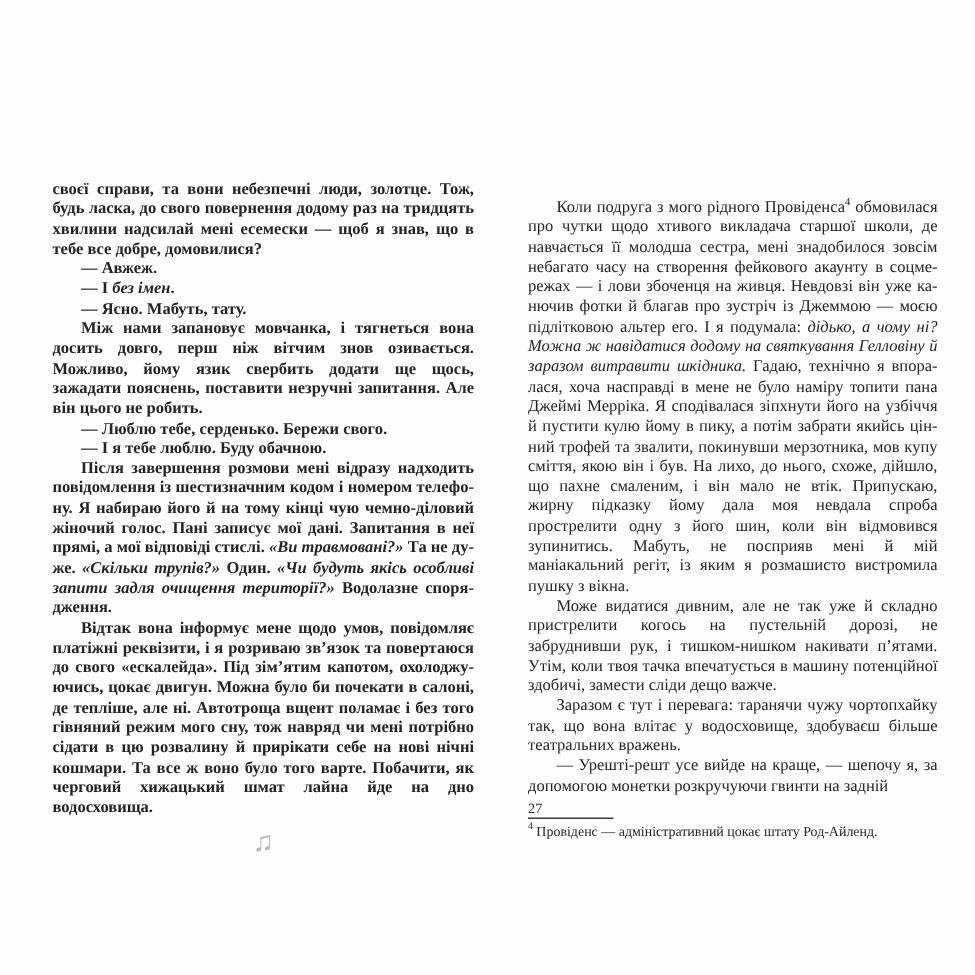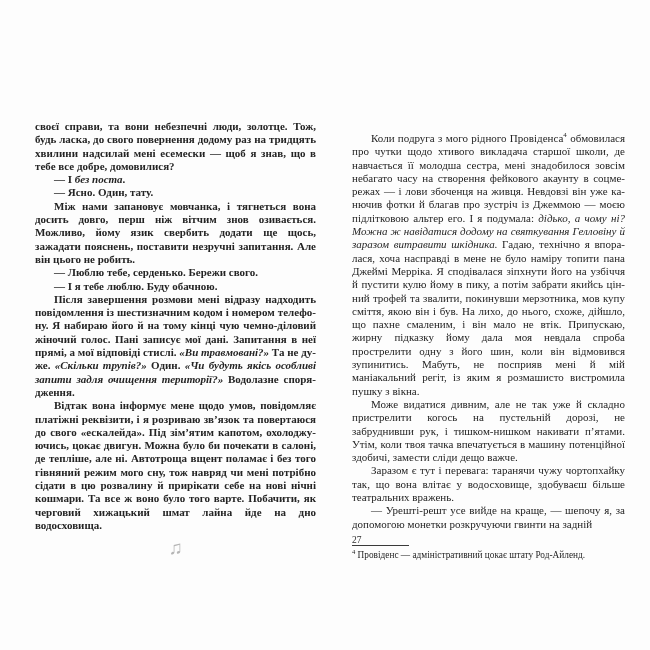--- a/index.html
+++ b/index.html
@@ -49,22 +49,23 @@
   }
 </style>
 </head>
 <body>
 
 <div>
 
   <div id="left-col" class="page-col">
     <div id="left-paragraphs">
         <p class="para noindent"><span>своєї справи, та вони небезпечні люди, золотце. Тож, будь ласка, до свого повернення додому раз на тридцять хви­лини надсилай мені есемески — щоб я знав, що в тебе все добре, домовилися?</span></p>
-        <p class="para"><span>— І </span><em>без поста</em><span>.</span></p>
-        <p class="para"><span>— Ясно. Один, тату.</span></p>
+        <p class="para"><span>— Авжеж.</span></p>
+        <p class="para"><span>— І </span><em>без імен</em><span>.</span></p>
+        <p class="para"><span>— Ясно. Мабуть, тату.</span></p>
         <p class="para"><span>Між нами запановує мовчанка, і тягнеться вона досить довго, перш ніж вітчим знов озивається. Можливо, йому язик свербить додати ще щось, зажадати пояснень, поста­вити незручні запитання. Але він цього не робить.</span></p>
         <p class="para"><span>— Люблю тебе, серденько. Бережи свого.</span></p>
         <p class="para"><span>— І я тебе люблю. Буду обачною.</span></p>
         <p class="para"><span>Після завершення розмови мені відразу надходить повідомлення із шестизначним кодом і номером телефо­ну. Я набираю його й на тому кінці чую чемно-діловий жіночий голос. Пані записує мої дані. Запитання в неї прямі, а мої відповіді стислі. </span><em>«Ви травмовані?»</em><span> Та не ду­же. </span><em>«Скільки трупів?»</em><span> Один. </span><em>«Чи будуть якісь особливі запити задля очищення території?»</em><span> Водолазне споря­дження.</span></p>
         <p class="para"><span>Відтак вона інформує мене щодо умов, повідомляє платіжні реквізити, і я розриваю зв’язок та повертаюся до свого «ескалейда». Під зім’ятим капотом, охолоджу­ючись, цокає двигун. Можна було би почекати в салоні, де тепліше, але ні. Автотроща вщент поламає і без того гівня­ний режим мого сну, тож навряд чи мені потрібно сідати в цю розвалину й прирікати себе на нові нічні кошмари. Та все ж воно було того варте. Побачити, як черговий хи­жацький шмат лайна йде на дно водосховища.</span></p>
       </div>
     <div class="ornament">♫</div>
   </div>
 
   <div id="right-col" class="page-col">

